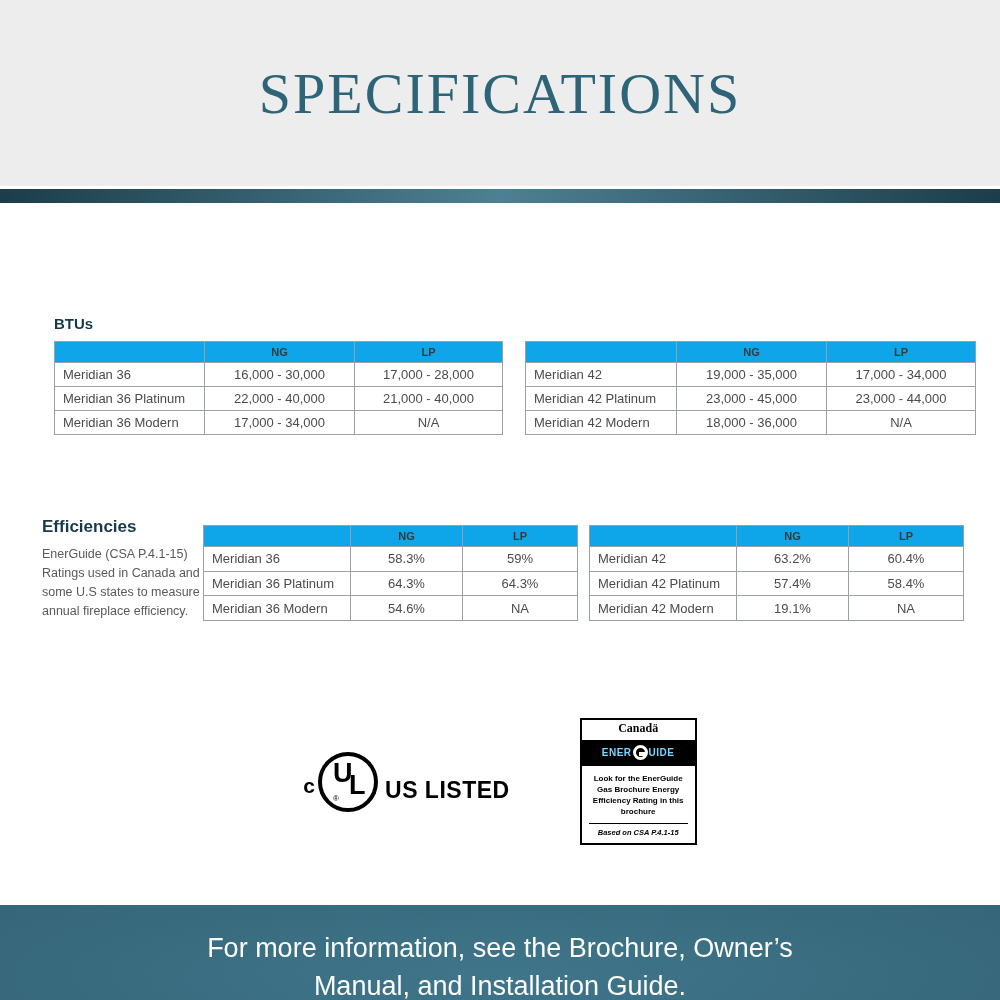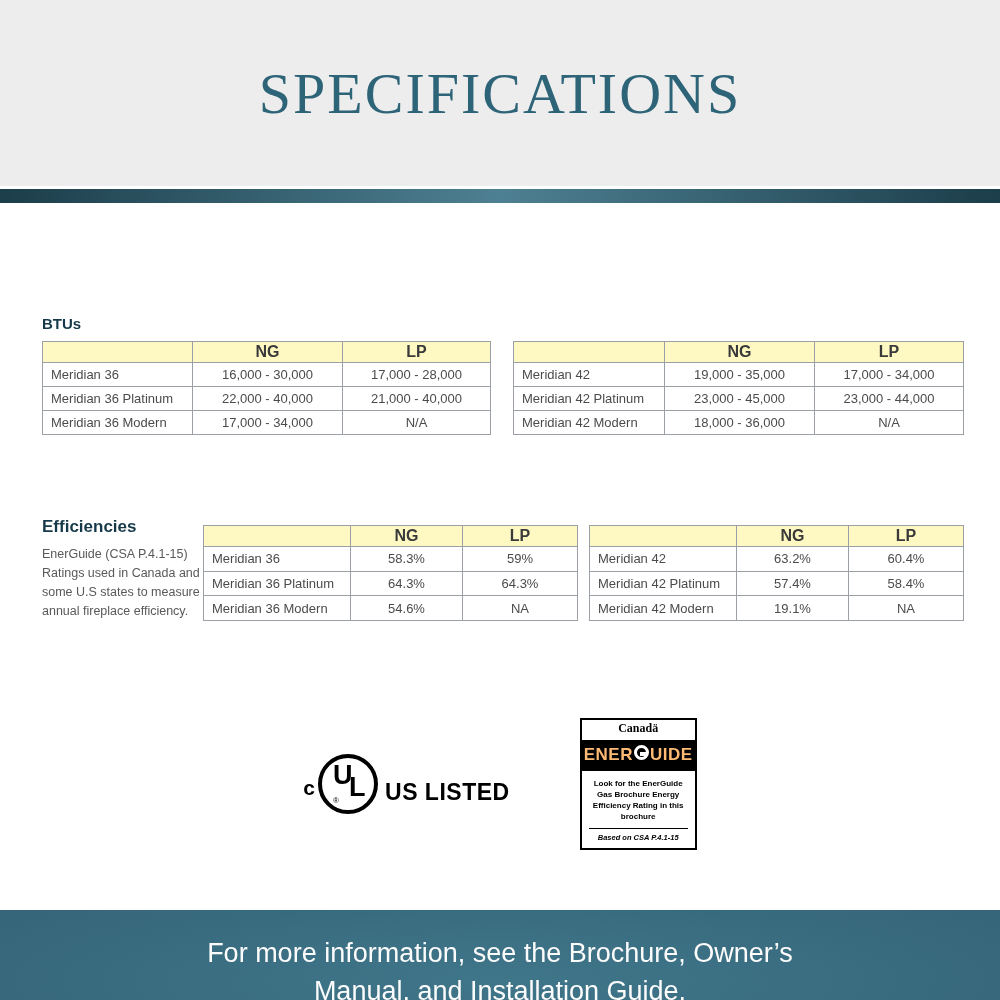--- a/index.html
+++ b/index.html
@@ -26,36 +26,36 @@
     height: 14px;
     background: linear-gradient(90deg, #1c3d4a 0%, #4d8092 50%, #1c3d4a 100%);
   }
 
   
   .section-heading {
     font-size: 15px; font-weight: bold; color: #16394a;
   }
 
   
-  .btus-section { padding-top: 112px; }
+  .btus-section { padding-top: 112px; padding-left: 12px; }
   .btus-section .section-heading { margin: 0 0 9px 42px; }
   .btus-tables { display: flex; margin-left: 42px; gap: 22px; }
 
   
   table.spec-table {
     border-collapse: collapse; table-layout: fixed;
     font-size: 13px; color: #4b4b4b; background: #ffffff;
   }
   table.spec-table th, table.spec-table td {
     border: 1px solid #9aa0a5; text-align: center;
     overflow: hidden; white-space: nowrap;
   }
   table.spec-table th {
-    background: #fef9c3; color: #3a3a3a;
-    font-size: 16px; font-weight: bold; height: 21px;
+    background: #0ea5e9; color: #3a3a3a;
+    font-size: 11px; font-weight: bold; height: 21px;
   }
   table.spec-table td { height: 24px; }
   table.spec-table td.name-col { text-align: left; padding-left: 8px; }
   .btu-table { width: 448px; }
   .eff-table { width: 374px; }
 
   
   .eff-section { display: flex; margin-top: 82px; }
   .eff-left { width: 151px; margin-left: 42px; }
   .eff-left .section-heading { font-size: 17px; margin-bottom: 8px; }
@@ -80,23 +80,23 @@
 
   .energuide-badge {
     width: 117px; border: 2px solid #000; background: #fff;
     text-align: center; color: #000;
   }
   .eg-canada {
     font-family: "Liberation Serif", serif;
     font-size: 12px; font-weight: bold; padding: 1px 0 4px;
   }
   .eg-bar {
-    background: #000; color: #fdba74; font-weight: bold; font-size: 17px;
+    background: #000; color: #7dd3fc; font-weight: bold; font-size: 10px;
     letter-spacing: 0.5px; padding: 5px 0 6px;
-    display: flex; align-items: flex-start; justify-content: center;
+    display: flex; align-items: center; justify-content: center;
   }
   .eg-g {
     display: inline-block; width: 15px; height: 15px;
     border: 3.5px solid #fff; border-radius: 50%;
     position: relative; margin: 0 1px;
   }
   .eg-g::after {
     content: ""; position: absolute; right: -2px; top: 4px;
     width: 8px; height: 4px; background: #fff;
   }

